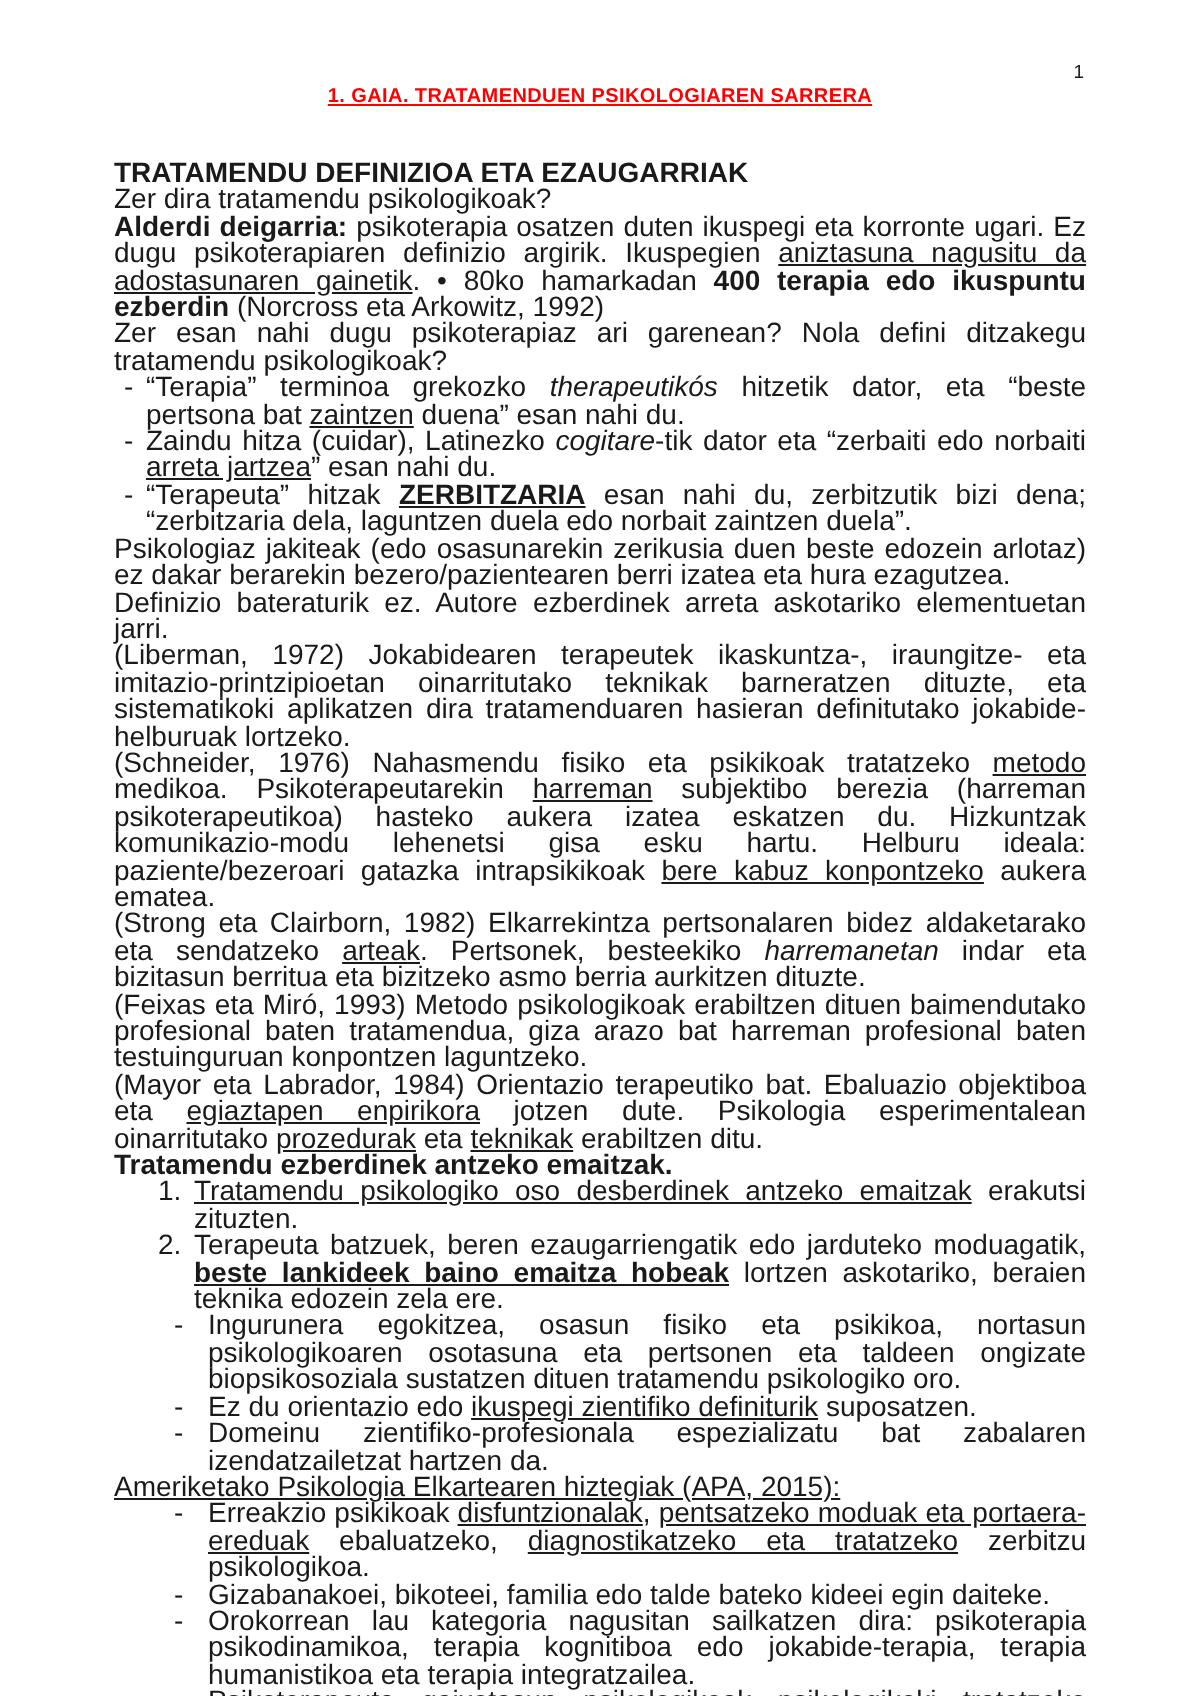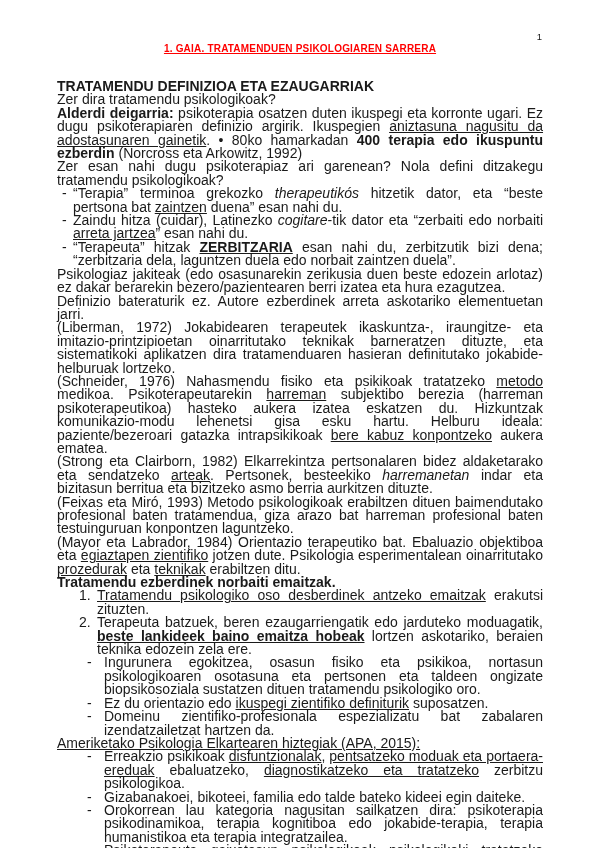--- a/index.html
+++ b/index.html
@@ -73,22 +73,22 @@
       <div class="block bullet">
         <span class="marker">-</span>
         <span class="content"><span>“Terapeuta” hitzak </span><span class="r-b r-u">ZERBITZARIA</span><span> esan nahi du, zerbitzutik bizi dena; “zerbitzaria dela, laguntzen duela edo norbait zaintzen duela”.</span></span>
       </div>
       <div class="block p"><span>Psikologiaz jakiteak (edo osasunarekin zerikusia duen beste edozein arlotaz) ez dakar berarekin bezero/pazientearen berri izatea eta hura ezagutzea.</span></div>
       <div class="block p sp1"><span>Definizio bateraturik ez. Autore ezberdinek arreta askotariko elementuetan jarri.</span></div>
       <div class="block p"><span>(Liberman, 1972) Jokabidearen terapeutek ikaskuntza-, iraungitze- eta imitazio-printzipioetan oinarritutako teknikak barneratzen dituzte, eta sistematikoki aplikatzen dira tratamenduaren hasieran definitutako jokabide-helburuak lortzeko.</span></div>
       <div class="block p sp1"><span>(Schneider, 1976) Nahasmendu fisiko eta psikikoak tratatzeko </span><span class="r-u">metodo</span><span> medikoa. Psikoterapeutarekin </span><span class="r-u">harreman</span><span> subjektibo berezia (harreman psikoterapeutikoa) hasteko aukera izatea eskatzen du. Hizkuntzak komunikazio-modu lehenetsi gisa esku hartu. Helburu ideala: paziente/bezeroari gatazka intrapsikikoak </span><span class="r-u">bere kabuz konpontzeko</span><span> aukera ematea.</span></div>
       <div class="block p sp1"><span>(Strong eta Clairborn, 1982) Elkarrekintza pertsonalaren bidez aldaketarako eta sendatzeko </span><span class="r-u">arteak</span><span>. Pertsonek, besteekiko </span><span class="r-i">harremanetan</span><span> indar eta bizitasun berritua eta bizitzeko asmo berria aurkitzen dituzte.</span></div>
       <div class="block p sp1"><span>(Feixas eta Miró, 1993) Metodo psikologikoak erabiltzen dituen baimendutako profesional baten tratamendua, giza arazo bat harreman profesional baten testuinguruan konpontzen laguntzeko.</span></div>
-      <div class="block p sp1"><span>(Mayor eta Labrador, 1984) Orientazio terapeutiko bat. Ebaluazio objektiboa eta </span><span class="r-u">egiaztapen zientifiko</span><span> jotzen dute. Psikologia esperimentalean oinarritutako </span><span class="r-u">prozedurak</span><span> eta </span><span class="r-u">teknikak</span><span> erabiltzen ditu.</span></div>
-      <div class="block p sp1"><span class="r-b">Tratamendu ezberdinek norbaiti emaitzak.</span></div>
+      <div class="block p sp1"><span>(Mayor eta Labrador, 1984) Orientazio terapeutiko bat. Ebaluazio objektiboa eta </span><span class="r-u">egiaztapen enpirikora</span><span> jotzen dute. Psikologia esperimentalean oinarritutako </span><span class="r-u">prozedurak</span><span> eta </span><span class="r-u">teknikak</span><span> erabiltzen ditu.</span></div>
+      <div class="block p sp1"><span class="r-b">Tratamendu ezberdinek antzeko emaitzak.</span></div>
       <div class="block num">
         <span class="marker">1.</span>
         <span class="content"><span class="r-u">Tratamendu psikologiko oso desberdinek antzeko emaitzak</span><span> erakutsi zituzten.</span></span>
       </div>
       <div class="block num">
         <span class="marker">2.</span>
         <span class="content"><span>Terapeuta batzuek, beren ezaugarriengatik edo jarduteko moduagatik, </span><span class="r-b r-u">beste lankideek baino emaitza hobeak</span><span> lortzen askotariko, beraien teknika edozein zela ere.</span></span>
       </div>
       <div class="block bullet2">
         <span class="marker">-</span>

